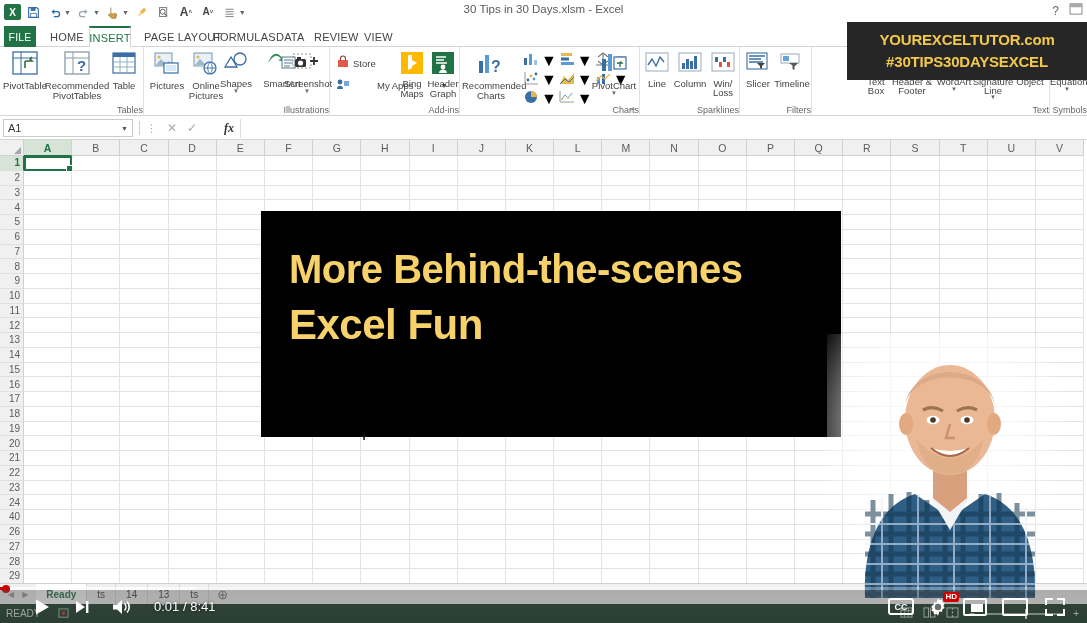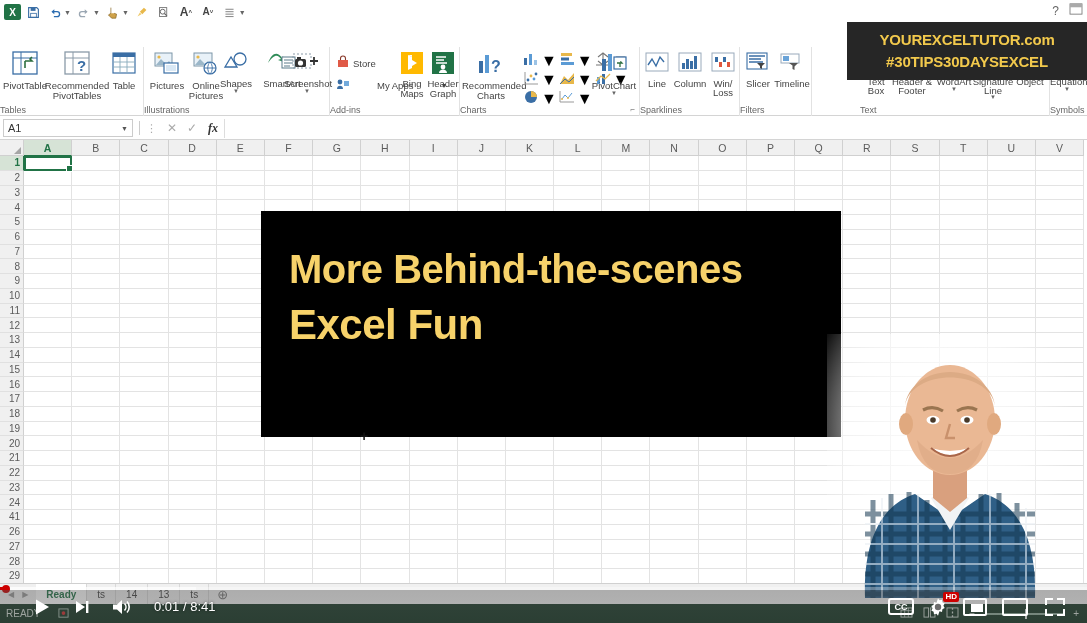--- a/index.html
+++ b/index.html
@@ -35,21 +35,21 @@
   .tab.file { background:#217346; color:#fff; left:4px; width:32px; font-size:10.5px; }
   .tab.active { color:#217346; background:#fff; border:1px solid #d4d4d4; border-bottom:1px solid #fff;
                 border-top:2px solid #217346; height:22px; top:0; }
   .signin { position:absolute; right:6px; top:30px; font-size:10.5px; color:#555;
             display:flex; align-items:center; gap:3px; z-index:2;}
 
   
   .ribbon { position:absolute; left:0; top:47px; width:1087px; height:69px;
             background:#fff; border-bottom:1px solid #d4d4d4; }
   .rgroup { position:absolute; top:0; height:69px; border-right:1px solid #e2e2e2; }
-  .rgroup .glabel { position:absolute; bottom:1px; width:100%; text-align:left;
+  .rgroup .glabel { position:absolute; bottom:1px; width:100%; text-align:right;
                     font-size:9px; color:#666; }
   .ritem { position:absolute; display:flex; flex-direction:column; align-items:center;
            font-size:9.5px; color:#444; text-align:center; line-height:10px; }
   .ritem .ic { margin-bottom:2px; }
   .ritem .lbl { width:100%; }
   .ritem .dd { font-size:6px; color:#666; line-height:5px; }
   .small-item { position:absolute; display:flex; align-items:center; gap:3px;
                 font-size:9.5px; color:#444; }
   .dialog-launcher { position:absolute; bottom:2px; font-size:8px; color:#888; }
 
@@ -58,21 +58,21 @@
           background:#fff; border-bottom:1px solid #d4d4d4;
           display:flex; align-items:center; }
   .namebox { margin-left:3px; width:130px; height:18px; border:1px solid #ccc; background:#fff;
              display:flex; align-items:center; padding:0 4px; font-size:11px; color:#333; }
   .namebox .nb-val { flex:1; }
   .namebox .nb-caret { font-size:7px; color:#555; }
   .fb-sep { width:1px; height:14px; background:#ccc; margin:0 6px; }
   .fb-dots { font-size:11px; color:#aaa; margin-right:4px; letter-spacing:1px;}
   .fb-btn { width:20px; text-align:center; font-size:12px; color:#aaa; }
   .fb-fx { width:22px; text-align:center; font-size:12px; color:#333; font-style:italic;
-           font-family:"Liberation Serif", serif; font-weight:bold;}
+           font-family:"Liberation Serif", serif; font-weight:bold;margin-left:16px;}
   .fb-input { flex:1; height:19px; border-left:1px solid #ddd; background:#fff; }
 
   
   .grid-wrap { position:absolute; left:0; top:140px; width:1087px; height:443px;
                background:#fff; overflow:hidden; }
   .corner { position:absolute; left:0; top:0; width:24px; height:16px;
             background:#f0f0f0; border-right:1px solid #d0d0d0; border-bottom:1px solid #d0d0d0; }
   .corner:after{ content:""; position:absolute; right:2px; bottom:1px; border-style:solid;
                  border-width:0 0 7px 7px; border-color:transparent transparent #a6a6a6 transparent;}
   .colhdr { position:absolute; left:24px; top:0; height:16px; display:flex;
@@ -218,29 +218,40 @@
       </div>
       <div class="qat-btn" style="font-weight:bold;">A<sup style="font-size:6px;">˄</sup></div>
       <div class="qat-btn" style="font-weight:bold;font-size:10px;">A<sup style="font-size:6px;">˅</sup></div>
       <div class="qat-btn">
         <svg width="13" height="13" viewBox="0 0 16 16">
             <path d="M3 4h10M3 7h10M3 10h10M3 13h10" stroke="#777" stroke-width="1.1"></path>
           </svg>
       </div>
       <span class="qat-caret">▼</span>
     </div>
+    <div class="win-title">30 Tips in 30 Days.xlsm - Excel</div>
     <div class="help-q">?</div>
     <div class="win-ctl">
       <svg width="14" height="12" viewBox="0 0 16 14">
           <rect x="1" y="1" width="14" height="12" fill="none" stroke="#777" stroke-width="1"></rect>
           <rect x="1" y="1" width="14" height="4" fill="#aaa"></rect>
         </svg>
     </div>
   </div>
 
+  <div class="tabs">
+    <div class="tab file">FILE</div>
+    <div class="tab" style="left:42px;">HOME</div>
+    <div class="tab active" style="left:89px;width:42px;">INSERT</div>
+    <div class="tab" style="left:136px;">PAGE LAYOUT</div>
+    <div class="tab" style="left:205px;">FORMULAS</div>
+    <div class="tab" style="left:268px;">DATA</div>
+    <div class="tab" style="left:306px;">REVIEW</div>
+    <div class="tab" style="left:356px;">VIEW</div>
+  </div>
 
   <div class="signin">
     <span>
       <svg width="9" height="10" viewBox="0 0 10 11">
           <circle cx="5" cy="3" r="2.2" fill="none" stroke="#888" stroke-width="1"></circle>
           <path d="M1.2 10c0-2.2 1.7-3.6 3.8-3.6S8.8 7.8 8.8 10" fill="none" stroke="#888" stroke-width="1"></path>
         </svg>
     </span>
     <span>Shawn Wa</span>
   </div>
@@ -654,21 +665,21 @@
         <div class="rh">15</div>
         <div class="rh">16</div>
         <div class="rh">17</div>
         <div class="rh">18</div>
         <div class="rh">19</div>
         <div class="rh">20</div>
         <div class="rh">21</div>
         <div class="rh">22</div>
         <div class="rh">23</div>
         <div class="rh">24</div>
-        <div class="rh">41</div>
+        <div class="rh">40</div>
         <div class="rh">26</div>
         <div class="rh">27</div>
         <div class="rh">28</div>
         <div class="rh">29</div>
       </div>
     <div class="cells" id="cells">
         <div class="cellrow">
           <div class="cell" style="width: 48.2px;"></div>
           <div class="cell" style="width: 48.2px;"></div>
           <div class="cell" style="width: 48.2px;"></div>

